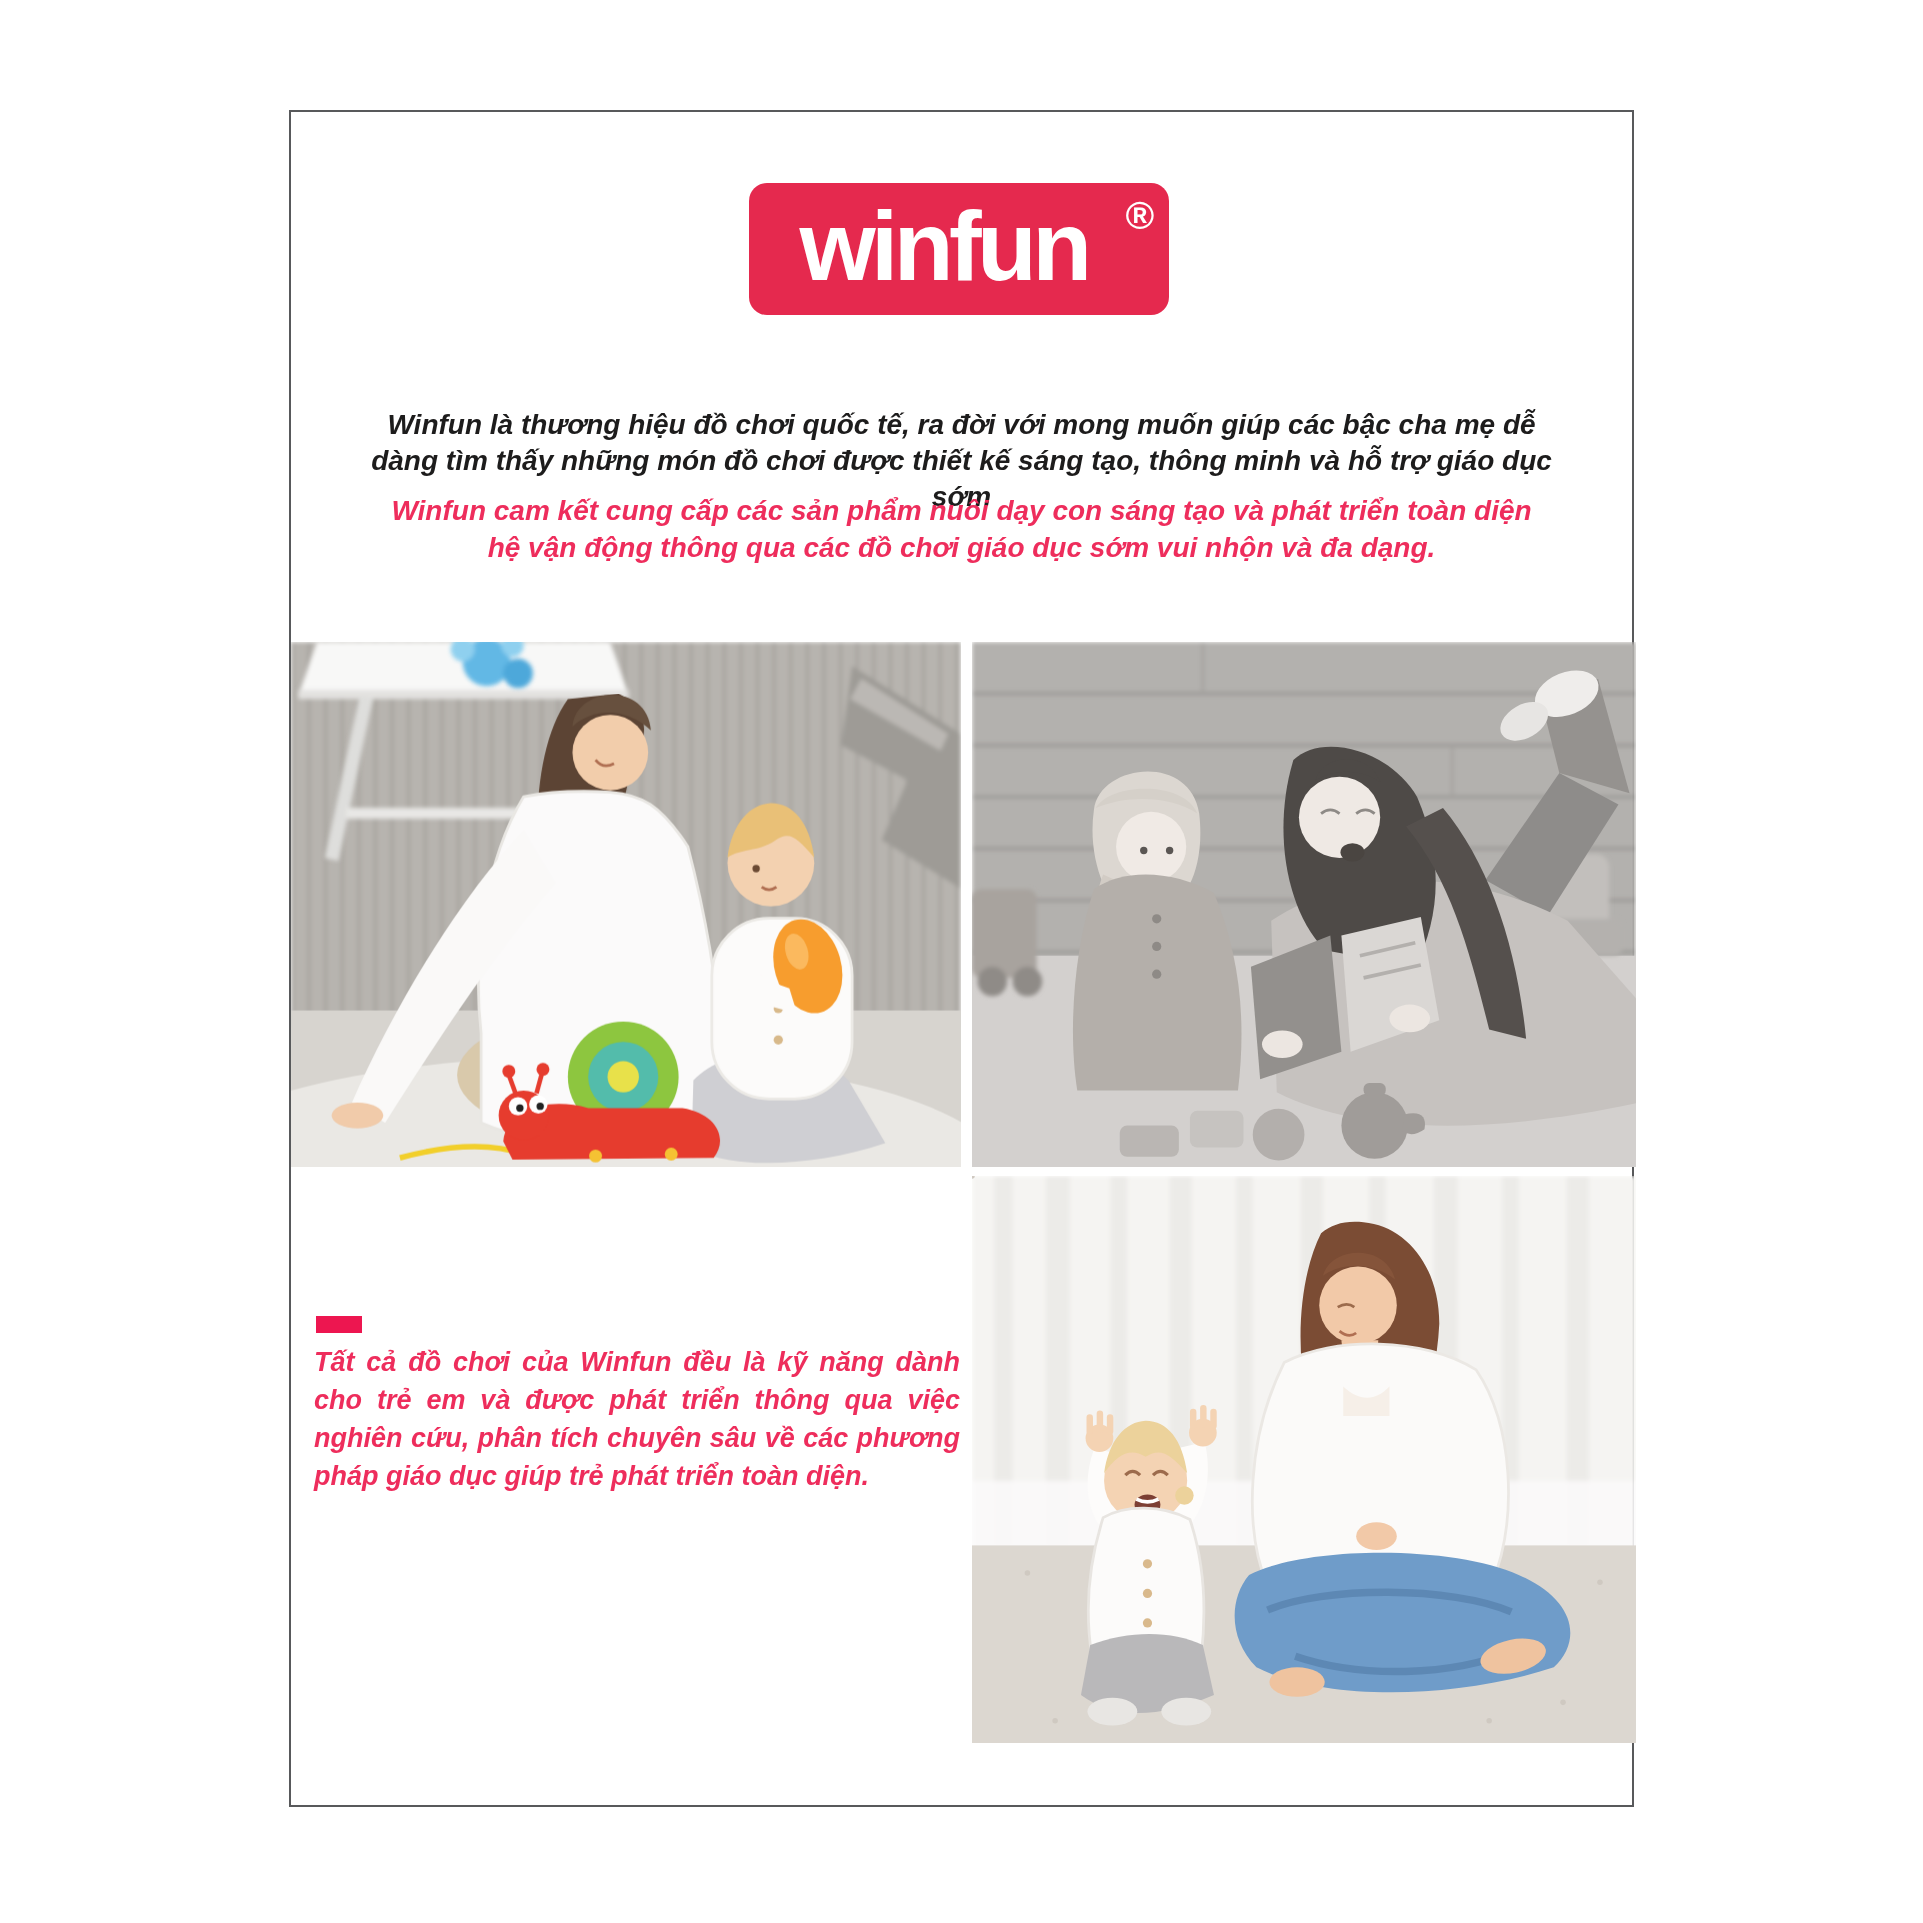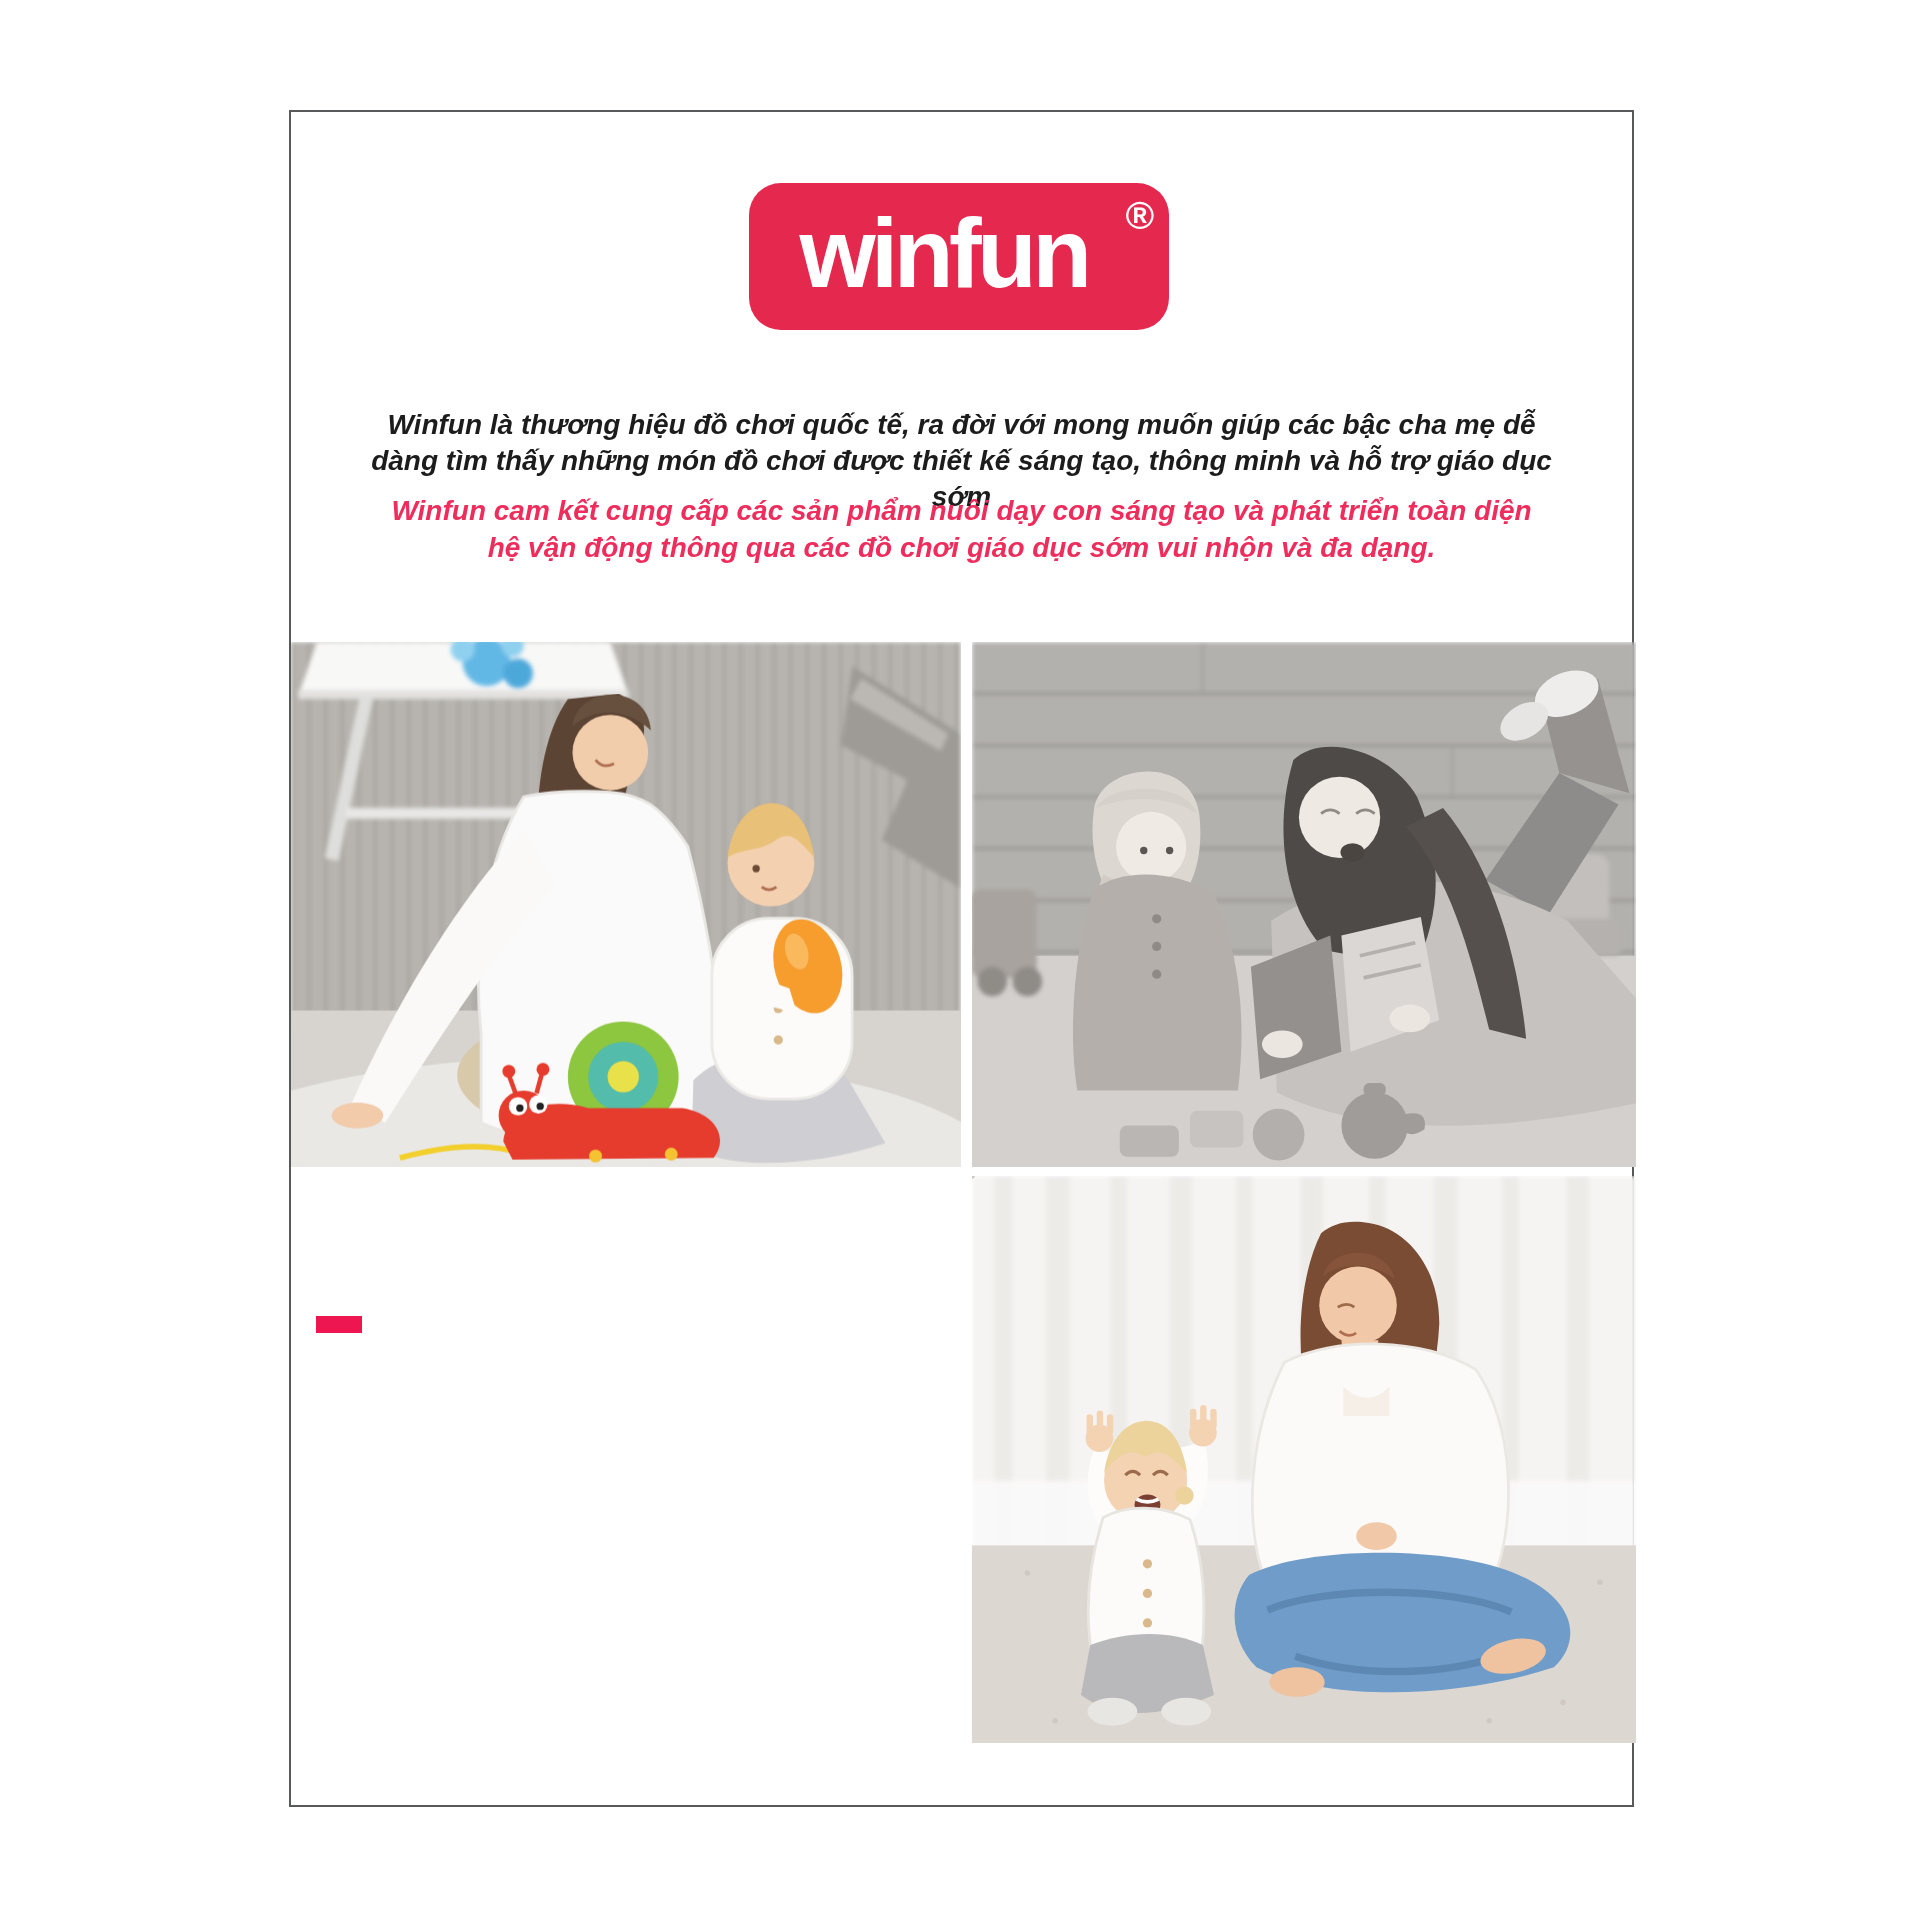--- a/index.html
+++ b/index.html
@@ -3,21 +3,21 @@
 <meta charset="utf-8">
 <style>
   :root{
     --brand-red:#e5294e; --pink-text:#ee2d5c; --dark-text:#1d1c1c;
     --border-gray:#58595b; --accent-dash:#ed1650;
   }
   *{margin:0;padding:0;box-sizing:border-box}
   html,body{background:#fff}
   body{width:1923px;height:1923px;position:relative;font-family:"Liberation Sans",sans-serif;overflow:hidden}
   .frame{position:absolute;left:289px;top:110px;width:1345px;height:1697px;border:2.8px solid var(--border-gray)}
-  .logo{position:absolute;left:458px;top:71px;width:420px;height:147px;background:var(--brand-red);border-radius:32px;
+  .logo{position:absolute;left:458px;top:71px;width:420px;height:132px;background:var(--brand-red);border-radius:18px;
         display:flex;align-items:center;justify-content:center}
   .logo-text{color:#fff;font-weight:bold;font-size:98px;letter-spacing:-4.6px;padding-right:31px;padding-bottom:5.5px}
   .logo-reg{position:absolute;right:14.8px;top:11px;color:#fff;font-size:39px;font-weight:bold}
   .intro{position:absolute;left:50%;transform:translateX(-50%);text-align:center;font-style:italic;font-weight:700}
   .intro-dark{top:295px;width:1209px;font-size:28px;line-height:36px;color:var(--dark-text)}
   .intro-pink{top:380px;width:1172px;font-size:28px;line-height:37px;color:var(--pink-text)}
   .photo{position:absolute;overflow:hidden}
   .photo svg{display:block;width:100%;height:100%}
   .photo1{left:0;top:530px;width:670px;height:525px}
   .photo2{left:681px;top:530px;width:664px;height:525px}
@@ -272,16 +272,17 @@
           <circle cx="190" cy="484" r="5" fill="#d9b98c"></circle>
         <path d="M128,508 C170,492 216,492 250,508 L262,562 C200,588 154,588 118,562 Z" fill="#b9b8ba"></path>
         <ellipse cx="152" cy="580" rx="27" ry="15" fill="#e8e6e3"></ellipse>
         <ellipse cx="232" cy="580" rx="27" ry="15" fill="#e8e6e3"></ellipse>
       </g>
     </svg>
   </div>
 
   <div class="dash"></div>
   <div class="mission">
+    <p class="m-pink">Tất cả đồ chơi của Winfun đều là kỹ năng dành cho trẻ em và được phát triển thông qua việc nghiên cứu, phân tích chuyên sâu về các phương pháp giáo dục giúp trẻ phát triển toàn diện.</p>
   </div>
 
 </div>
 
 
 </body></html>

